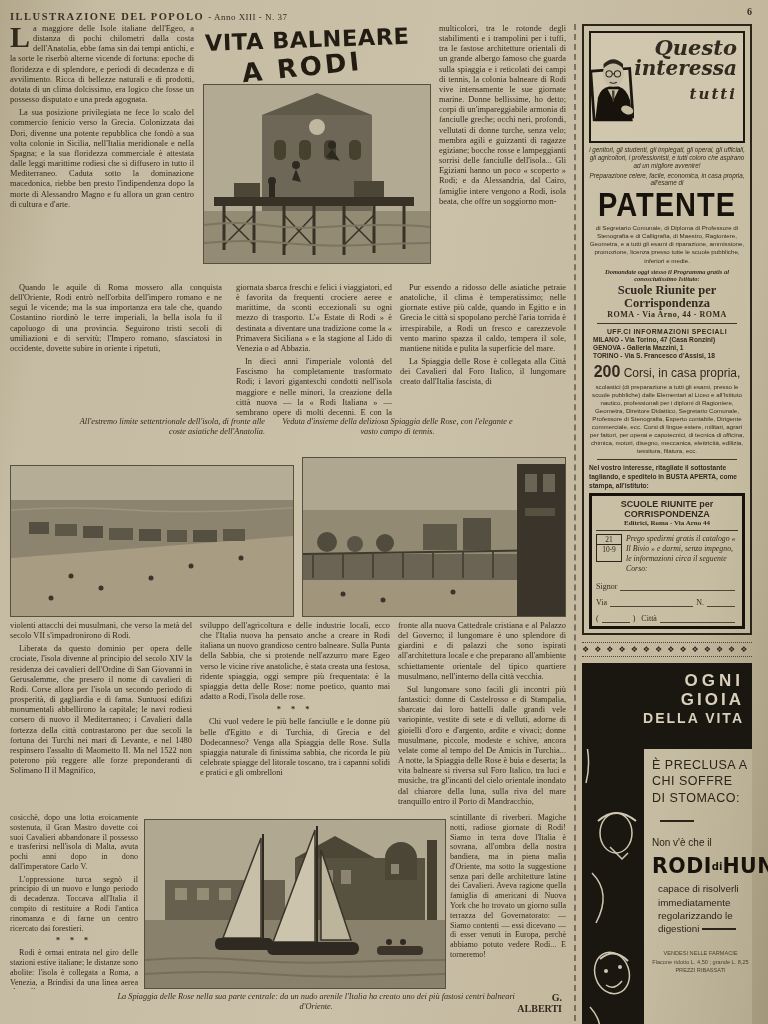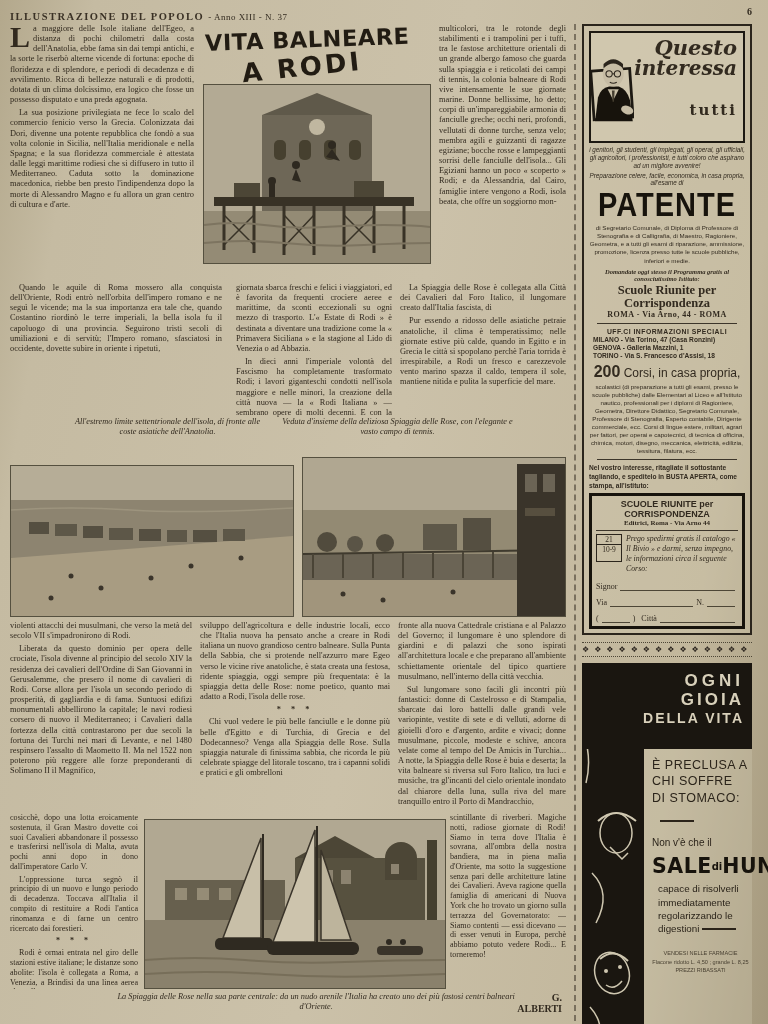--- a/index.html
+++ b/index.html
@@ -26,21 +26,21 @@
   .b1{height:256px;}
   .b1 .c1{width:184px;margin-right:9px;}
   .b1 .titleblock{width:228px;margin-right:8px;}
   .b1 .c3{flex:1;}
   .b2{height:134px;margin-top:3px;}
   .b2 .ca{width:212px;margin-right:14px;}
   .b2 .cb{width:156px;margin-right:8px;}
   .b2 .cc{flex:1;}
   .caprow{display:flex;height:42px;align-items:flex-start;}
   .cap{font-style:italic;font-size:8.3px;line-height:1.25;text-align:center;}
-  .cap1{width:195px;margin-left:60px;}
+  .cap1{width:195px;margin-left:60px;text-align:right;}
   .cap2{width:235px;margin-left:15px;}
   .b3{height:158px;display:flex;gap:8px;align-items:flex-end;}
   .b4{height:190px;margin-top:4px;}
   .b4 .c1{width:182px;margin-right:8px;}
   .b4 .c2{width:190px;margin-right:8px;}
   .b4 .c3{flex:1;}
   .b5{height:176px;margin-top:2px;display:flex;}
   .b5 .c1{width:128px;margin-right:6px;font-size:8.1px;}
   .b5 .cphoto{width:300px;margin-right:6px;align-self:flex-end;}
   .b5 .c3{flex:1;font-size:8.1px;}
@@ -52,21 +52,21 @@
   .ht{font-family:"DejaVu Sans",sans-serif;font-weight:900;color:#221c13;}
   .ht1{font-size:22.5px;transform:rotate(-2deg);letter-spacing:0.5px;white-space:nowrap;margin:2px 0 0 2px;}
   .ht2{font-size:26px;transform:rotate(-6deg);letter-spacing:3px;text-align:center;margin:0 30px 2px 0;}
   .photo{display:block;border:1px solid #55503f;}
   
   .ad1{border:2px solid #2b251c;background:rgba(210,201,176,.35);padding:5px 5px 4px 5px;}
   .qi-top{position:relative;display:flex;height:108px;border:2px solid #1d1912;margin-bottom:3px;background:rgba(214,206,182,.5);}
   .qi-text{flex:1;text-align:right;padding:4px 6px 16px 0;font-family:"DejaVu Serif",serif;}
   .qi1{font-size:21px;font-weight:bold;font-style:italic;line-height:1;}
   .qi2{font-size:20px;font-weight:bold;font-style:italic;line-height:1.05;}
-  .qi3{font-size:15px;font-weight:bold;margin-top:22px;letter-spacing:2px;}
+  .qi3{font-size:15px;font-weight:bold;font-style:italic;margin-top:6px;letter-spacing:2px;}
   .smtxt{font-size:6.3px;line-height:1.25;text-align:center;font-family:"Liberation Sans",sans-serif;font-style:italic;margin:2px 0;}
   .patente{font-family:"Liberation Sans",sans-serif;font-weight:bold;font-size:29px;letter-spacing:1px;text-align:center;color:#17130c;transform:scaleY(1.15);margin:2px 0;}
   .addetail{font-size:6.2px;line-height:1.3;text-align:center;font-family:"Liberation Sans",sans-serif;margin:2px 0;}
   .cta{font-size:6.5px;font-weight:bold;text-align:center;font-style:italic;margin:3px 0 2px;}
   .school{font-size:12.5px;font-weight:bold;text-align:center;font-family:"Liberation Serif",serif;line-height:1.05;}
   .schooladdr{font-size:8px;font-weight:bold;text-align:center;letter-spacing:0.5px;}
   .rule{border-top:1px solid #3c352a;margin:4px 8px;}
   .offtitle{font-size:6.8px;font-weight:bold;text-align:center;font-family:"Liberation Sans",sans-serif;letter-spacing:0.5px;}
   .offline{font-size:6.6px;font-weight:bold;font-family:"Liberation Sans",sans-serif;margin:1px 0 0 4px;}
   .corsi{margin:4px 0 1px;text-align:center;font-family:"Liberation Sans",sans-serif;}
@@ -162,22 +162,22 @@
 
       <div class="band b2">
         <div class="col ca">
           <p>Quando le aquile di Roma mossero alla conquista dell'Oriente, Rodi entrò nell'orbita dell'impero romano e ne seguì le vicende; ma la sua importanza era tale che, quando Costantino riordinò le terre imperiali, la bella isola fu il capoluogo di una provincia. Seguirono tristi secoli di umiliazioni e di servitù; l'Impero romano, sfasciatosi in occidente, dovette subire in oriente i ripetuti,</p>
         </div>
         <div class="col cb">
           <p class="ni">giornata sbarca freschi e felici i viaggiatori, ed è favorita da frequenti crociere aeree e marittime, da sconti eccezionali su ogni mezzo di trasporto. L'« Estate di Rodi » è destinata a diventare una tradizione come la « Primavera Siciliana » e la stagione al Lido di Venezia o ad Abbazia.</p>
           <p>In dieci anni l'imperiale volontà del Fascismo ha completamente trasformato Rodi; i lavori giganteschi condotti nell'isola maggiore e nelle minori, la creazione della città nuova — la « Rodi Italiana » — sembrano opere di molti decenni. E con la costruzione di palazzi, di case, di scuole, di ospedali, di caserme, di mercati; con lo</p>
         </div>
         <div class="col cc">
+          <p>Pur essendo a ridosso delle asiatiche petraie anatoliche, il clima è temperatissimo; nelle giornate estive più calde, quando in Egitto e in Grecia le città si spopolano perchè l'aria torrida è irrespirabile, a Rodi un fresco e carezzevole vento marino spazza il caldo, tempera il sole, mantiene nitida e pulita la superficie del mare.</p>
           <p>La Spiaggia delle Rose è collegata alla Città dei Cavalieri dal Foro Italico, il lungomare creato dall'Italia fascista, di</p>
-          <p>Pur essendo a ridosso delle asiatiche petraie anatoliche, il clima è temperatissimo; nelle giornate estive più calde, quando in Egitto e in Grecia le città si spopolano perchè l'aria torrida è irrespirabile, a Rodi un fresco e carezzevole vento marino spazza il caldo, tempera il sole, mantiene nitida e pulita la superficie del mare.</p>
         </div>
       </div>
 
       <div class="caprow">
         <div class="cap cap1">All'estremo limite settentrionale dell'isola, di fronte alle coste asiatiche dell'Anatolia.</div>
         <div class="cap cap2">Veduta d'insieme della deliziosa Spiaggia delle Rose, con l'elegante e vasto campo di tennis.</div>
       </div>
 
       <div class="b3">
 
@@ -384,21 +384,21 @@
         <div class="sale-blackT"></div>
         <div class="sale-title">
           <div class="st1">OGNI</div>
           <div class="st2">GIOIA</div>
           <div class="st3">DELLA  VITA</div>
         </div>
         <div class="sale-body">
           <div class="preclusa">È PRECLUSA A CHI SOFFRE DI STOMACO:</div>
           <div class="amare"> <span class="fillrule"></span></div>
           <div class="nonve">Non v'è che il</div>
-          <div class="brand"><span>SALE</span><span class="di">di</span><span>HUNT</span></div>
+          <div class="brand"><span>RODI</span><span class="di">di</span><span>HUNT</span></div>
           <div class="capace"><span>capace di risolverli immediatamente regolarizzando le digestioni</span> <span class="fillrule"></span></div>
           <div class="salefoot">
             <div>VENDESI NELLE FARMACIE</div>
             <div>Flacone ridotto L. 4,50 ; grande L. 8,25</div>
             <div>PREZZI RIBASSATI</div>
           </div>
         </div>
       </div>
 
     </div>

